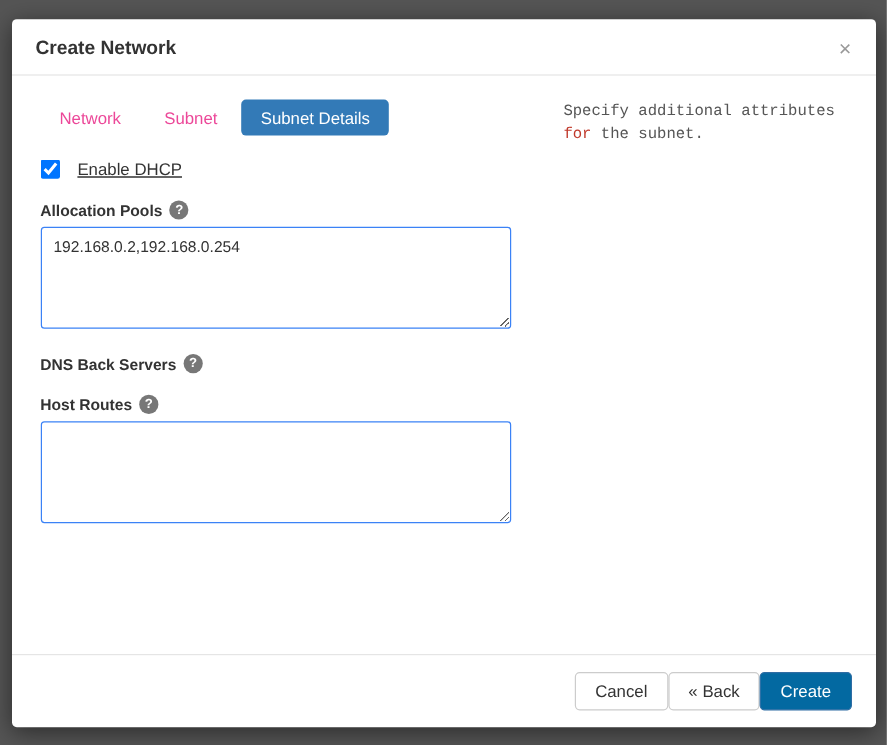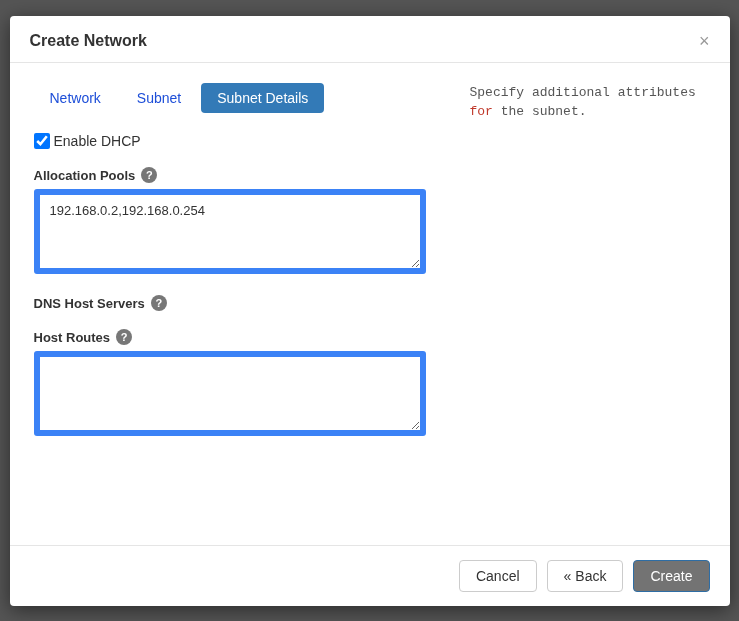--- a/index.html
+++ b/index.html
@@ -71,36 +71,37 @@
       gap: 4px;
       margin-bottom: 20px;
     }
     .tab {
       padding: 7px 16px;
       border-radius: 4px;
       cursor: pointer;
       font-size: 14px;
       border: none;
       background: none;
-      color: #1d4ed8;
+      color: #ec4899;
       text-decoration: none;
     }
     .tab.active {
       background: #337ab7;
       color: #fff;
       text-decoration: none;
     }
     .form-section {
       margin-bottom: 18px;
     }
     .checkbox-row {
       display: flex;
       align-items: flex-start;
-      gap: 4px;
+      gap: 15px;
       margin-bottom: 18px;
+      text-decoration: underline;
     }
     .checkbox-row input[type="checkbox"] {
       width: 16px;
       height: 16px;
       cursor: pointer;
     }
     .checkbox-label {
       font-size: 14px;
       color: #333;
     }
@@ -122,58 +123,57 @@
       border-radius: 50%;
       background: #777;
       color: #fff;
       font-size: 11px;
       font-weight: bold;
       cursor: pointer;
     }
     .field-textarea {
       width: 100%;
       height: 85px;
-      border: 6px solid #3b82f6;
+      border: 1px solid #3b82f6;
       border-radius: 3px;
       padding: 8px 10px;
       font-size: 13px;
       color: #333;
       resize: vertical;
       font-family: Arial, sans-serif;
     }
     .hint-text {
       color: #555;
       font-size: 13px;
       line-height: 1.5;
     }
     .hint-text span.for-word {
       color: #c0392b;
     }
     .modal-footer {
       display: flex;
       align-items: center;
       justify-content: flex-end;
-      gap: 10px;
       padding: 14px 20px;
       border-top: 1px solid #e5e5e5;
     }
     .btn {
       padding: 7px 16px;
       border-radius: 4px;
       font-size: 14px;
       cursor: pointer;
       border: 1px solid transparent;
     }
     .btn-default {
       background: #fff;
       border-color: #ccc;
       color: #333;
     }
     .btn-primary {
-      background: #737373;
+      background: #0369a1;
       color: #fff;
       border-color: #2e6da4;
     }
     .btn-back {
       background: #fff;
       border-color: #ccc;
       color: #333;
       display: flex;
       align-items: center;
       gap: 4px;
@@ -207,21 +207,21 @@
         <div class="form-section">
           <div class="field-label">
             <span>Allocation Pools</span>
             <span class="help-icon">?</span>
           </div>
           <textarea class="field-textarea" style="">192.168.0.2,192.168.0.254</textarea>
         </div>
 
         <div class="form-section">
           <div class="field-label">
-            <span>DNS Host Servers</span>
+            <span>DNS Back Servers</span>
             <span class="help-icon">?</span>
           </div>
         </div>
 
         <div class="form-section">
           <div class="field-label">
             <span>Host Routes</span>
             <span class="help-icon">?</span>
           </div>
           <textarea class="field-textarea" style=""></textarea>

